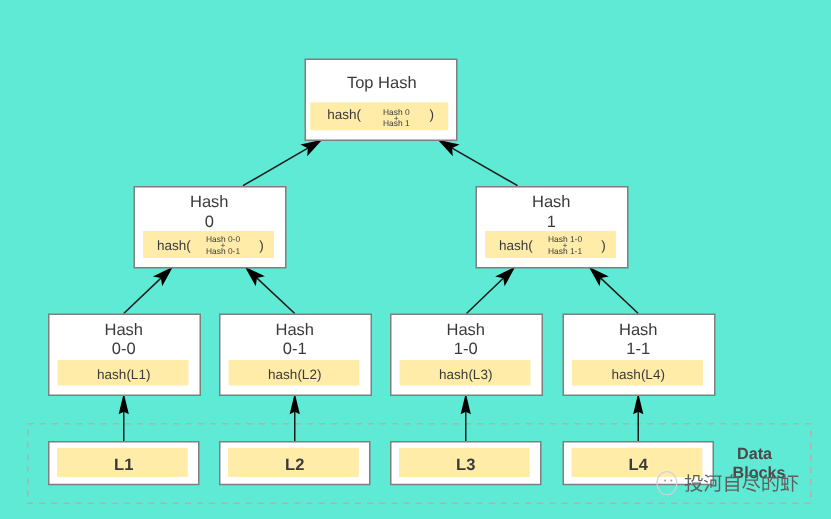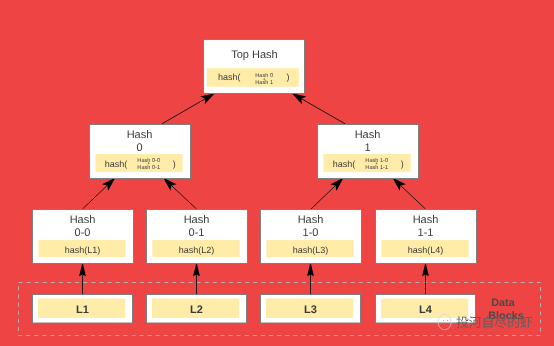--- a/index.html
+++ b/index.html
@@ -1,17 +1,17 @@
 <!DOCTYPE html>
 <html><head>
 <meta charset="utf-8">
 <style>
   html,body{margin:0;padding:0;background:#ffffff;}
   body{width:554px;height:346px;overflow:hidden;font-family:"Liberation Sans",sans-serif;}
-  #stage{position:relative;width:554px;height:346px;background:#ef4444;}
+  #stage{position:relative;width:554px;height:346px;background:#5eead4;}
   svg{display:block;shape-rendering:geometricPrecision;will-change:transform;}
   text{text-rendering:geometricPrecision;-webkit-font-smoothing:antialiased;}
   .nbox{fill:#ffffff;stroke:#7f7f7f;stroke-width:1;}
   .hbar{fill:#ffeca8;stroke:none;}
   .dashbox{fill:none;stroke:#b0b0b0;stroke-width:1;stroke-dasharray:4 4.1;}
   .ar{stroke:#1a1a1a;stroke-width:1.0;fill:none;}
   .ah{fill:#000;stroke:none;}
   .title{font-family:"Liberation Sans",sans-serif;font-size:11px;fill:#3a3a3a;text-anchor:middle;}
   .expr{font-family:"Liberation Sans",sans-serif;font-size:9px;fill:#3a3a3a;}
   .oper{font-family:"Liberation Sans",sans-serif;font-size:5.6px;fill:#3a3a3a;text-anchor:middle;}

